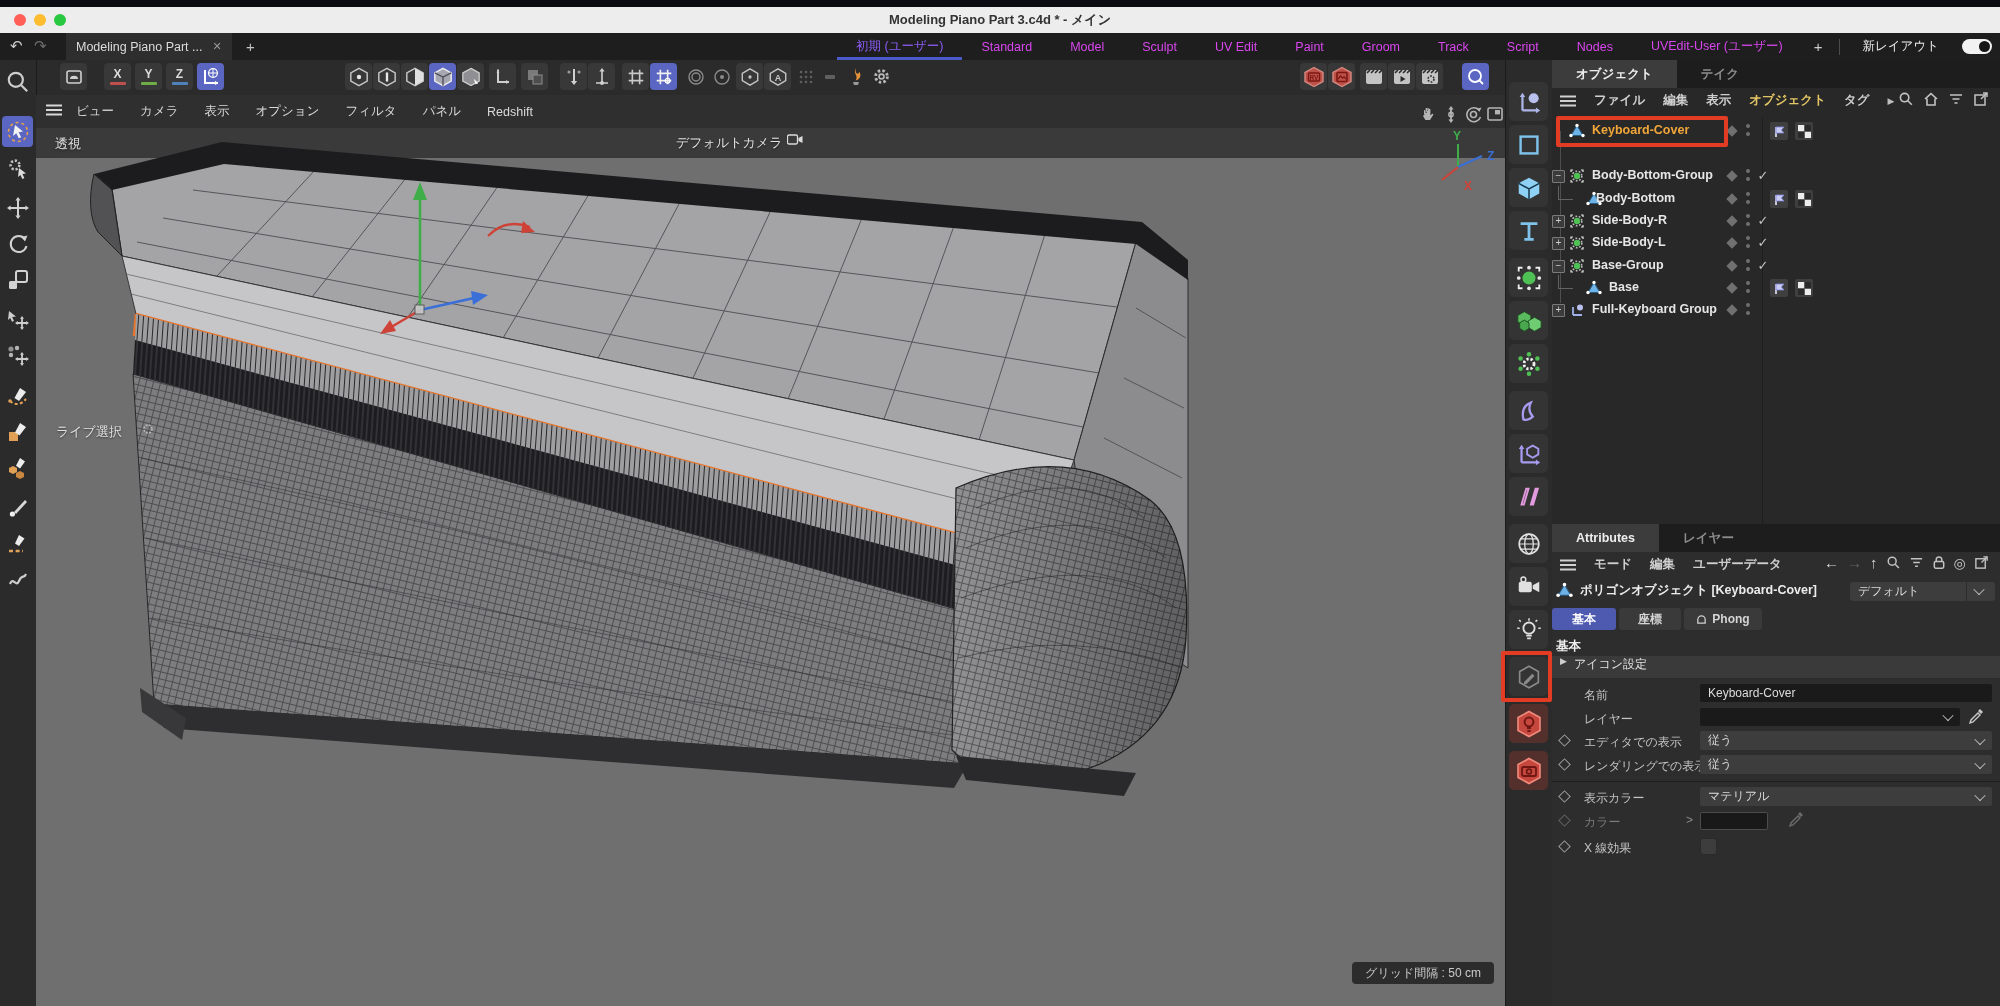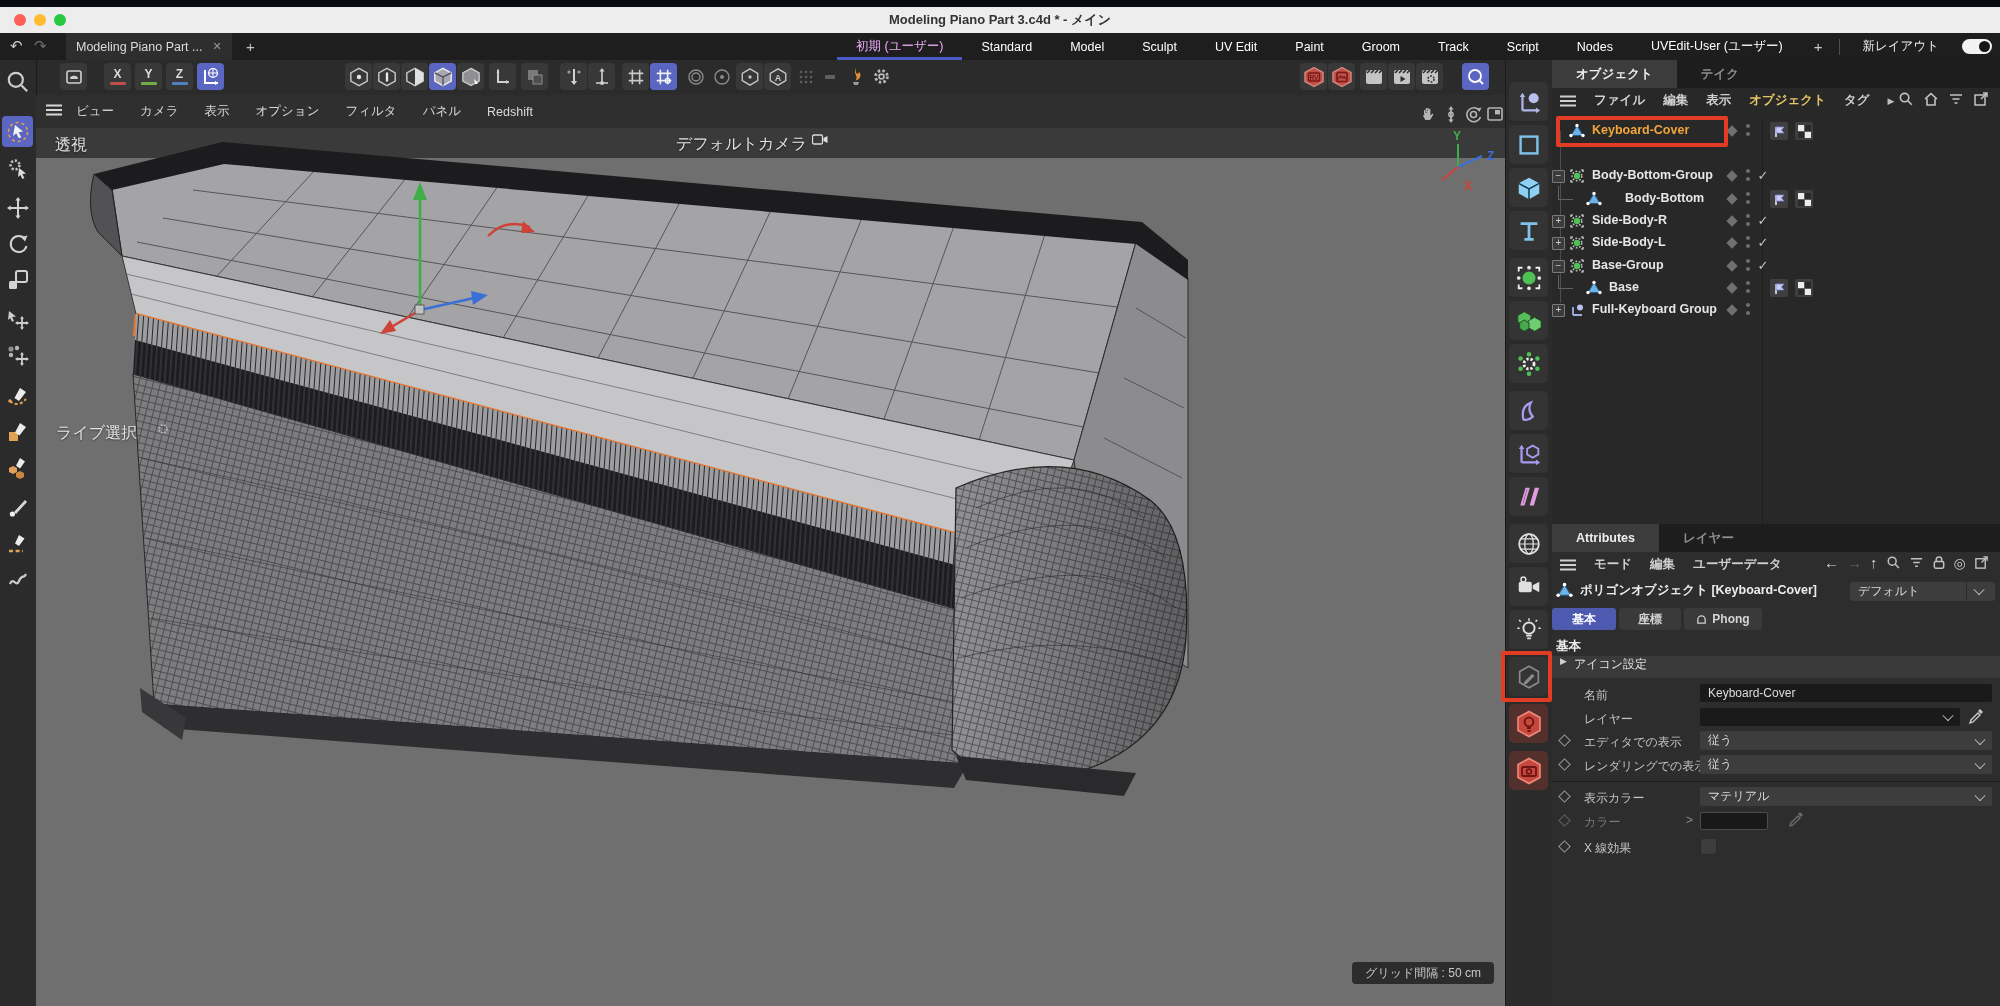--- a/index.html
+++ b/index.html
@@ -8,39 +8,39 @@
   .abs{position:absolute;}
   .flex{display:flex;align-items:flex-start;}
   
   .macstrip{left:0;top:0;width:2000px;height:7px;background:#0b0b12;}
   .titlebar{left:0;top:7px;width:2000px;height:26px;background:#ededed;display:flex;align-items:center;justify-content:center;color:#333;font-size:13px;font-weight:700;}
   .tl{width:12px;height:12px;border-radius:50%;position:absolute;top:14px;}
   
   .tabrow{left:0;top:33px;width:2000px;height:27px;background:#1e1e1e;border-bottom:1px solid #141414;}
   .doctab{position:absolute;left:66px;top:0;height:27px;background:#2e2e2e;display:flex;align-items:center;padding:0 10px;gap:10px;color:#dcdcdc;font-size:12.5px;}
   .laytabs{position:absolute;right:8px;top:0;height:27px;display:flex;align-items:center;}
-  .laytab{padding:0 19px;height:27px;display:flex;align-items:center;color:#ffffff;font-size:12.5px;white-space:nowrap;}
-  .laytab.active{color:#f0abfc;box-shadow:inset 0 -3px 0 #4a5ac8;text-align:center;}
+  .laytab{padding:0 19px;height:27px;display:flex;align-items:center;color:#d946ef;font-size:12.5px;white-space:nowrap;}
+  .laytab.active{color:#8b5cf6;box-shadow:inset 0 -3px 0 #4a5ac8;text-align:center;}
   
   .toolbar{left:36px;top:60px;width:1469px;height:35px;background:#2b2b2b;border-bottom:1px solid #202020;}
   .tbtn{position:absolute;top:3px;width:27px;height:27px;background:#383838;border-radius:4px;display:flex;align-items:center;justify-content:center;flex-direction:column;}
   .tbtn.plain{background:transparent;}
   .tbtn.sel{background:#5a66c1;}
   .axletter{font-size:12px;font-weight:700;color:#dcdcdc;line-height:12px;}
   .axbar{width:16px;height:3px;border-radius:1px;margin-top:2px;}
   
   .leftcol{left:0;top:60px;width:36px;height:946px;background:#2b2b2b;border-right:1px solid #1b1b1b;}
   .ltool{position:absolute;left:2px;width:31px;height:31px;border-radius:4px;display:flex;align-items:center;justify-content:center;}
   .ltool.sel{background:#5a66c1;}
   
   .vpmenu{left:36px;top:95px;width:1469px;height:33px;background:#2f2f2f;border-bottom:1px solid #1c1c1c;display:flex;align-items:center;}
   .vpmi{margin-right:26px;color:#d9d9d9;font-size:12.5px;white-space:nowrap;}
   
   .viewport{left:36px;top:128px;width:1469px;height:878px;background:#6f6f6f;overflow:hidden;}
-  .vplabel{position:absolute;color:#e2e2e2;font-size:16px;text-shadow:0 1px 2px rgba(0,0,0,.5);}
+  .vplabel{position:absolute;color:#e2e2e2;font-size:13px;text-shadow:0 1px 2px rgba(0,0,0,.5);}
   .gridbadge{position:absolute;background:rgba(38,38,38,.92);border-radius:4px;color:#c9c9c9;font-size:12px;display:flex;align-items:center;justify-content:center;}
   
   .rstrip{left:1505px;top:60px;width:47px;height:946px;background:#2b2b2b;border-left:1px solid #1b1b1b;border-right:1px solid #1b1b1b;}
   .rtool{position:absolute;left:1509px;width:39px;height:39px;background:#343434;border-radius:5px;display:flex;align-items:center;justify-content:center;}
   .rtool.red{background:rgba(190,60,50,.28);}
   
   .ompanel{left:1552px;top:60px;width:448px;height:464px;background:#282828;}
   .attrpanel{left:1552px;top:524px;width:448px;height:482px;background:#2d2d2d;}
   .ptabs{height:28px;background:#1d1d1d;display:flex;}
   .ptab{height:28px;display:flex;align-items:center;padding:0 24px;color:#8d8d8d;font-size:12.5px;font-weight:700;}
@@ -775,21 +775,21 @@
   </div>
 
   <div class="omrow" style="top:188px">
     <div class="conn" style="left:6px;top:-2px;width:14px;height:13px"></div>
     <svg class="abs" style="left:34px;top:3px" width="16" height="16" viewBox="0 0 16 16">
         <polygon points="8,2.5 14,12.5 2,12.5" fill="#6db3e8" stroke="#2a5b80"></polygon>
         <circle cx="8" cy="2.5" r="1.7" fill="#fff"></circle>
         <circle cx="14" cy="12.5" r="1.7" fill="#fff"></circle>
         <circle cx="2" cy="12.5" r="1.7" fill="#fff"></circle>
       </svg>
-    <span class="olabel" style="left:73px">Body-Bottom</span>
+    <span class="olabel" style="left:44px">Body-Bottom</span>
     <div class="diam" style="left:176px"></div>
     <div class="abs" style="left:194px;top:4px;display:flex;flex-direction:column;gap:4px">
         <span class="vdot"></span>
         <span class="vdot"></span>
       </div>
     <div class="tag" style="left:218px">
         <svg width="13" height="13" viewBox="0 0 13 13">
           <path d="M3 12V2" stroke="#e7e9ff" stroke-width="1.6"></path>
           <path d="M3 2h8l-2.6 3L11 8H3z" fill="#c9cdf5" stroke="#7d84d8" stroke-width=".8"></path>
         </svg>

